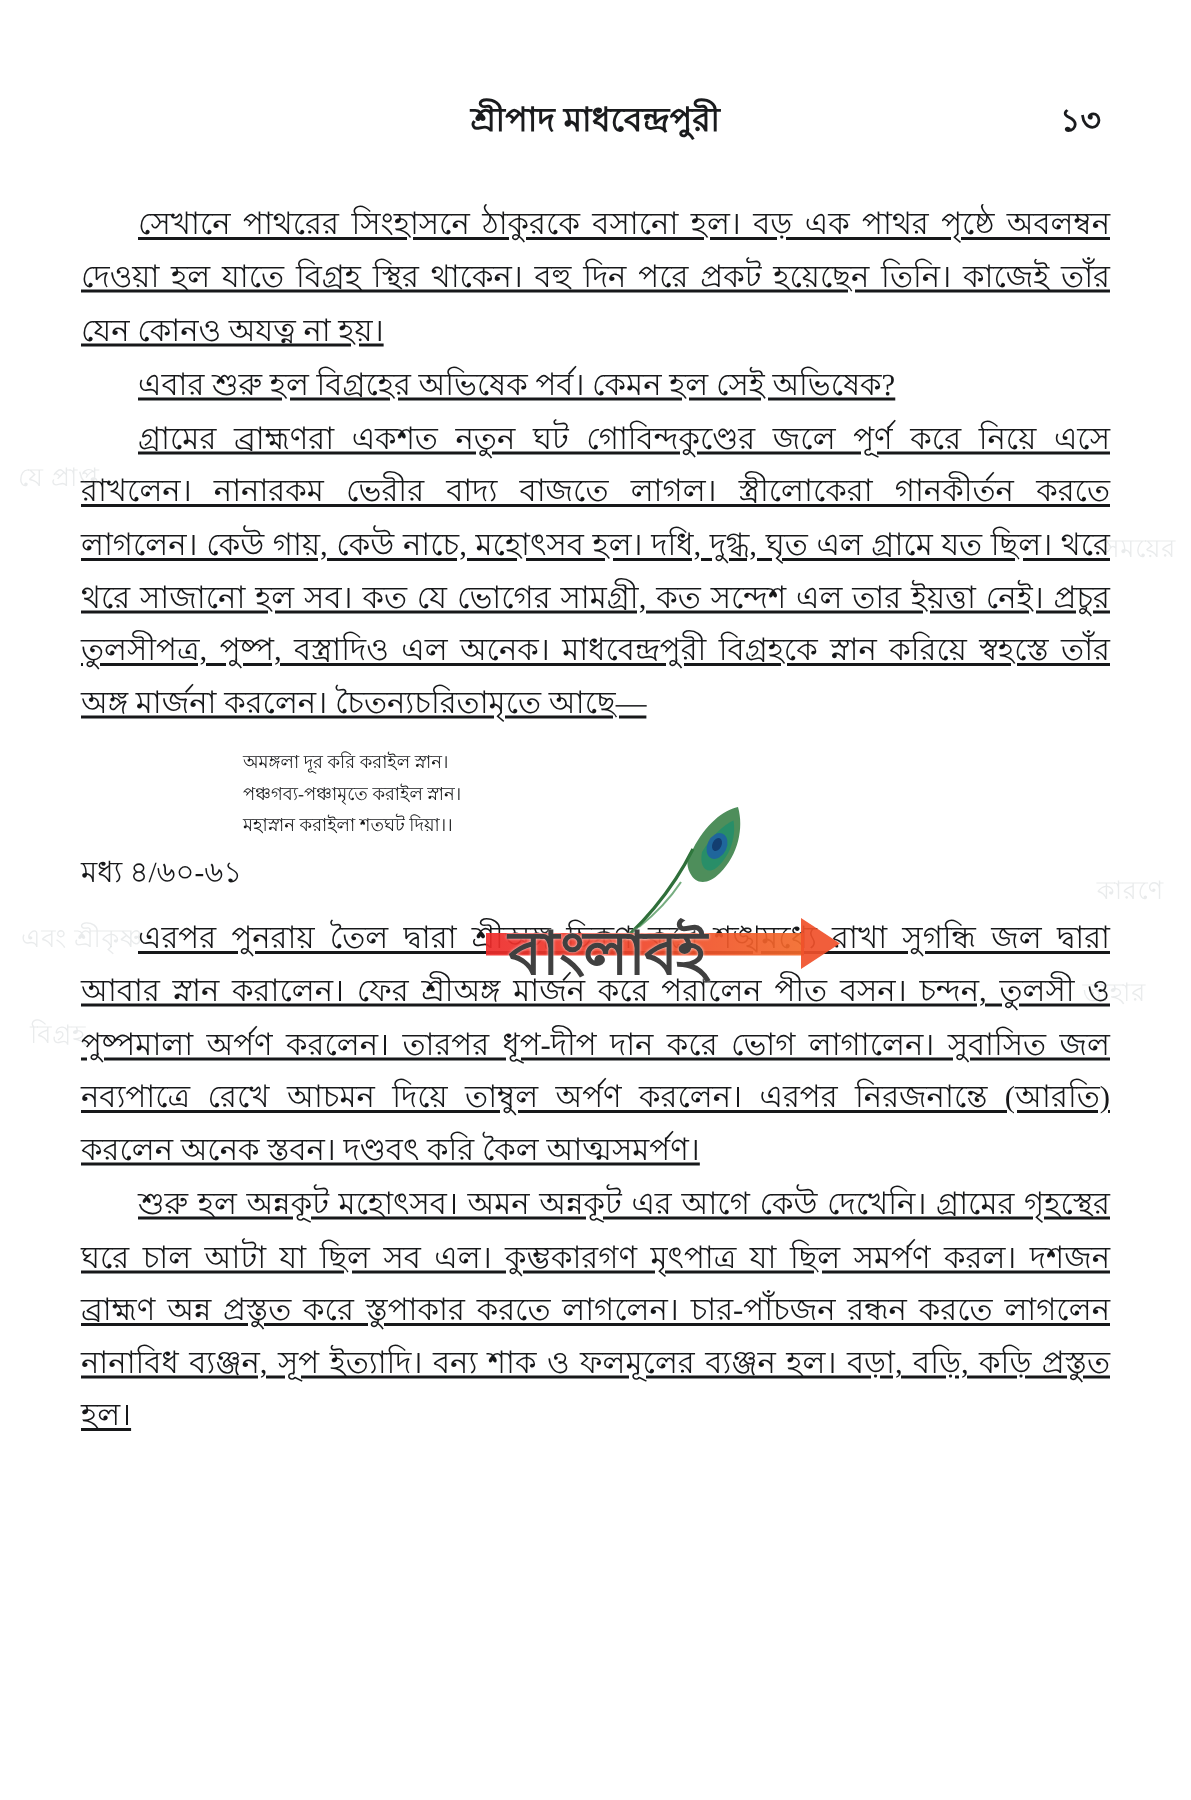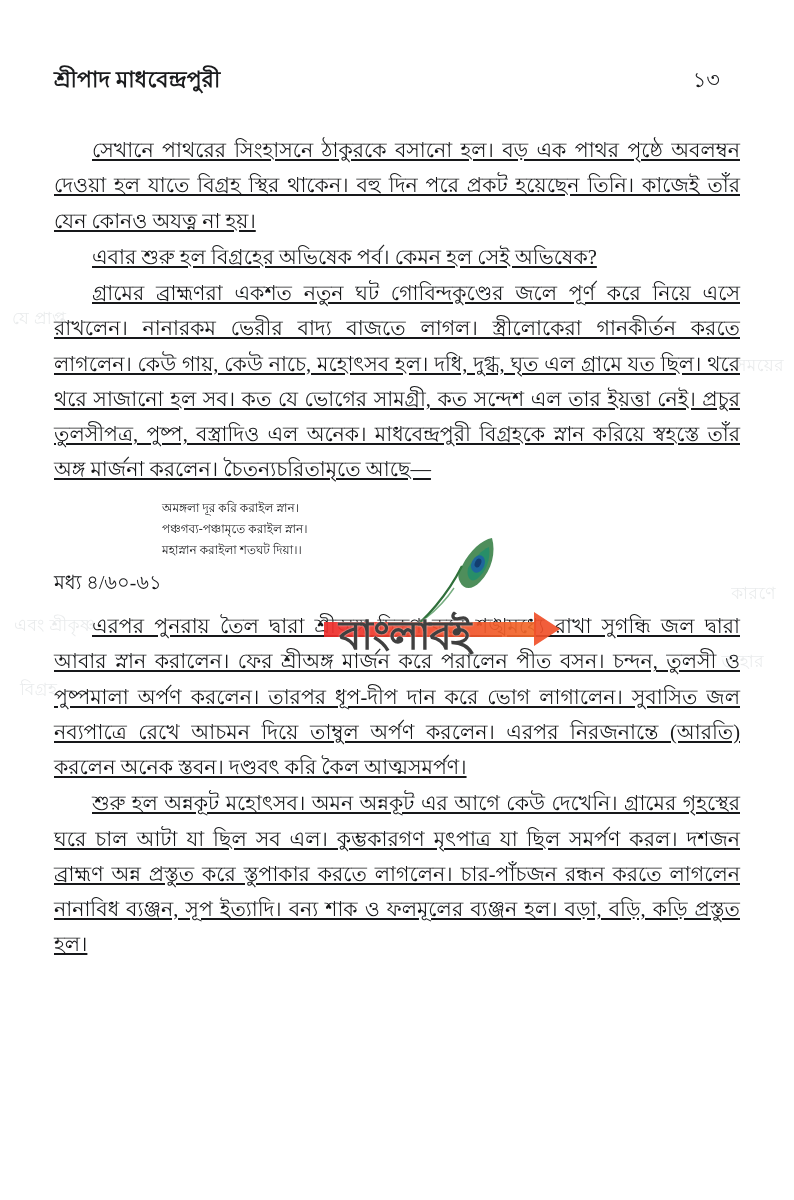--- a/index.html
+++ b/index.html
@@ -17,35 +17,36 @@
   }
   .page {
     position: absolute;
     inset: 0;
     padding: 62px 54px 20px 54px;
     box-sizing: border-box;
   }
   .header {
     display: flex;
     align-items: baseline;
+    justify-content: center;
     position: relative;
     margin-bottom: 34px;
   }
   .header-title {
     font-size: 22px;
     font-weight: 700;
     letter-spacing: 0.2px;
     color: #1a1b1d;
   }
   .page-number {
     position: absolute;
-    right: 20px;
+    right: 6px;
     bottom: 0;
     font-size: 21px;
-    font-weight: 400;
+    font-weight: 700;
     color: #1a1b1d;
   }
   .body-text {
     font-size: 20.5px;
     line-height: 1.72;
     text-align: justify;
     text-justify: inter-word;
     color: #17181a;
   }
   .para {

